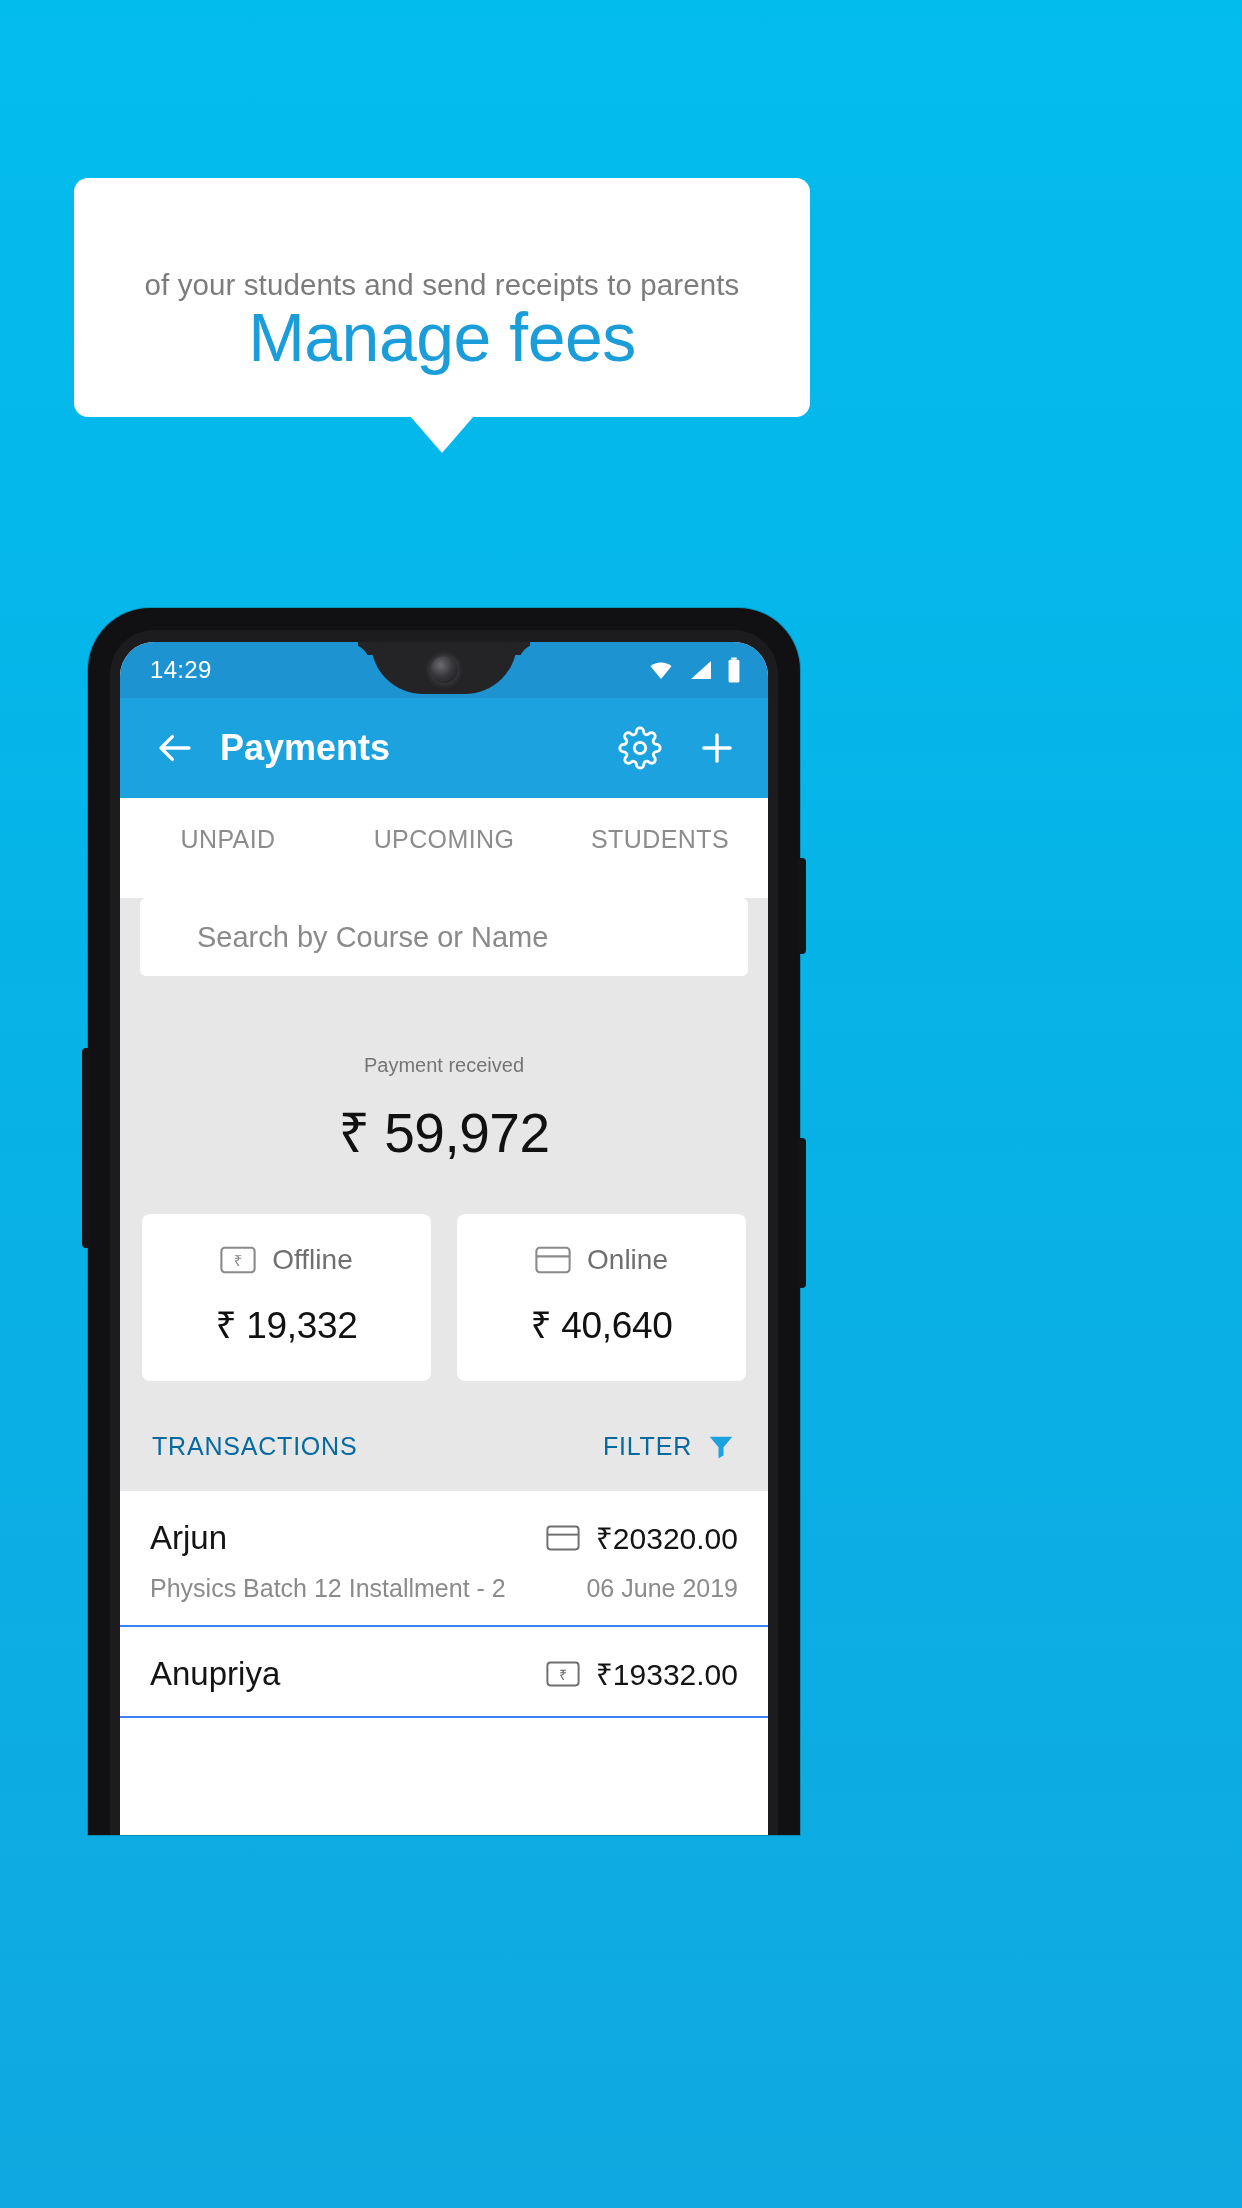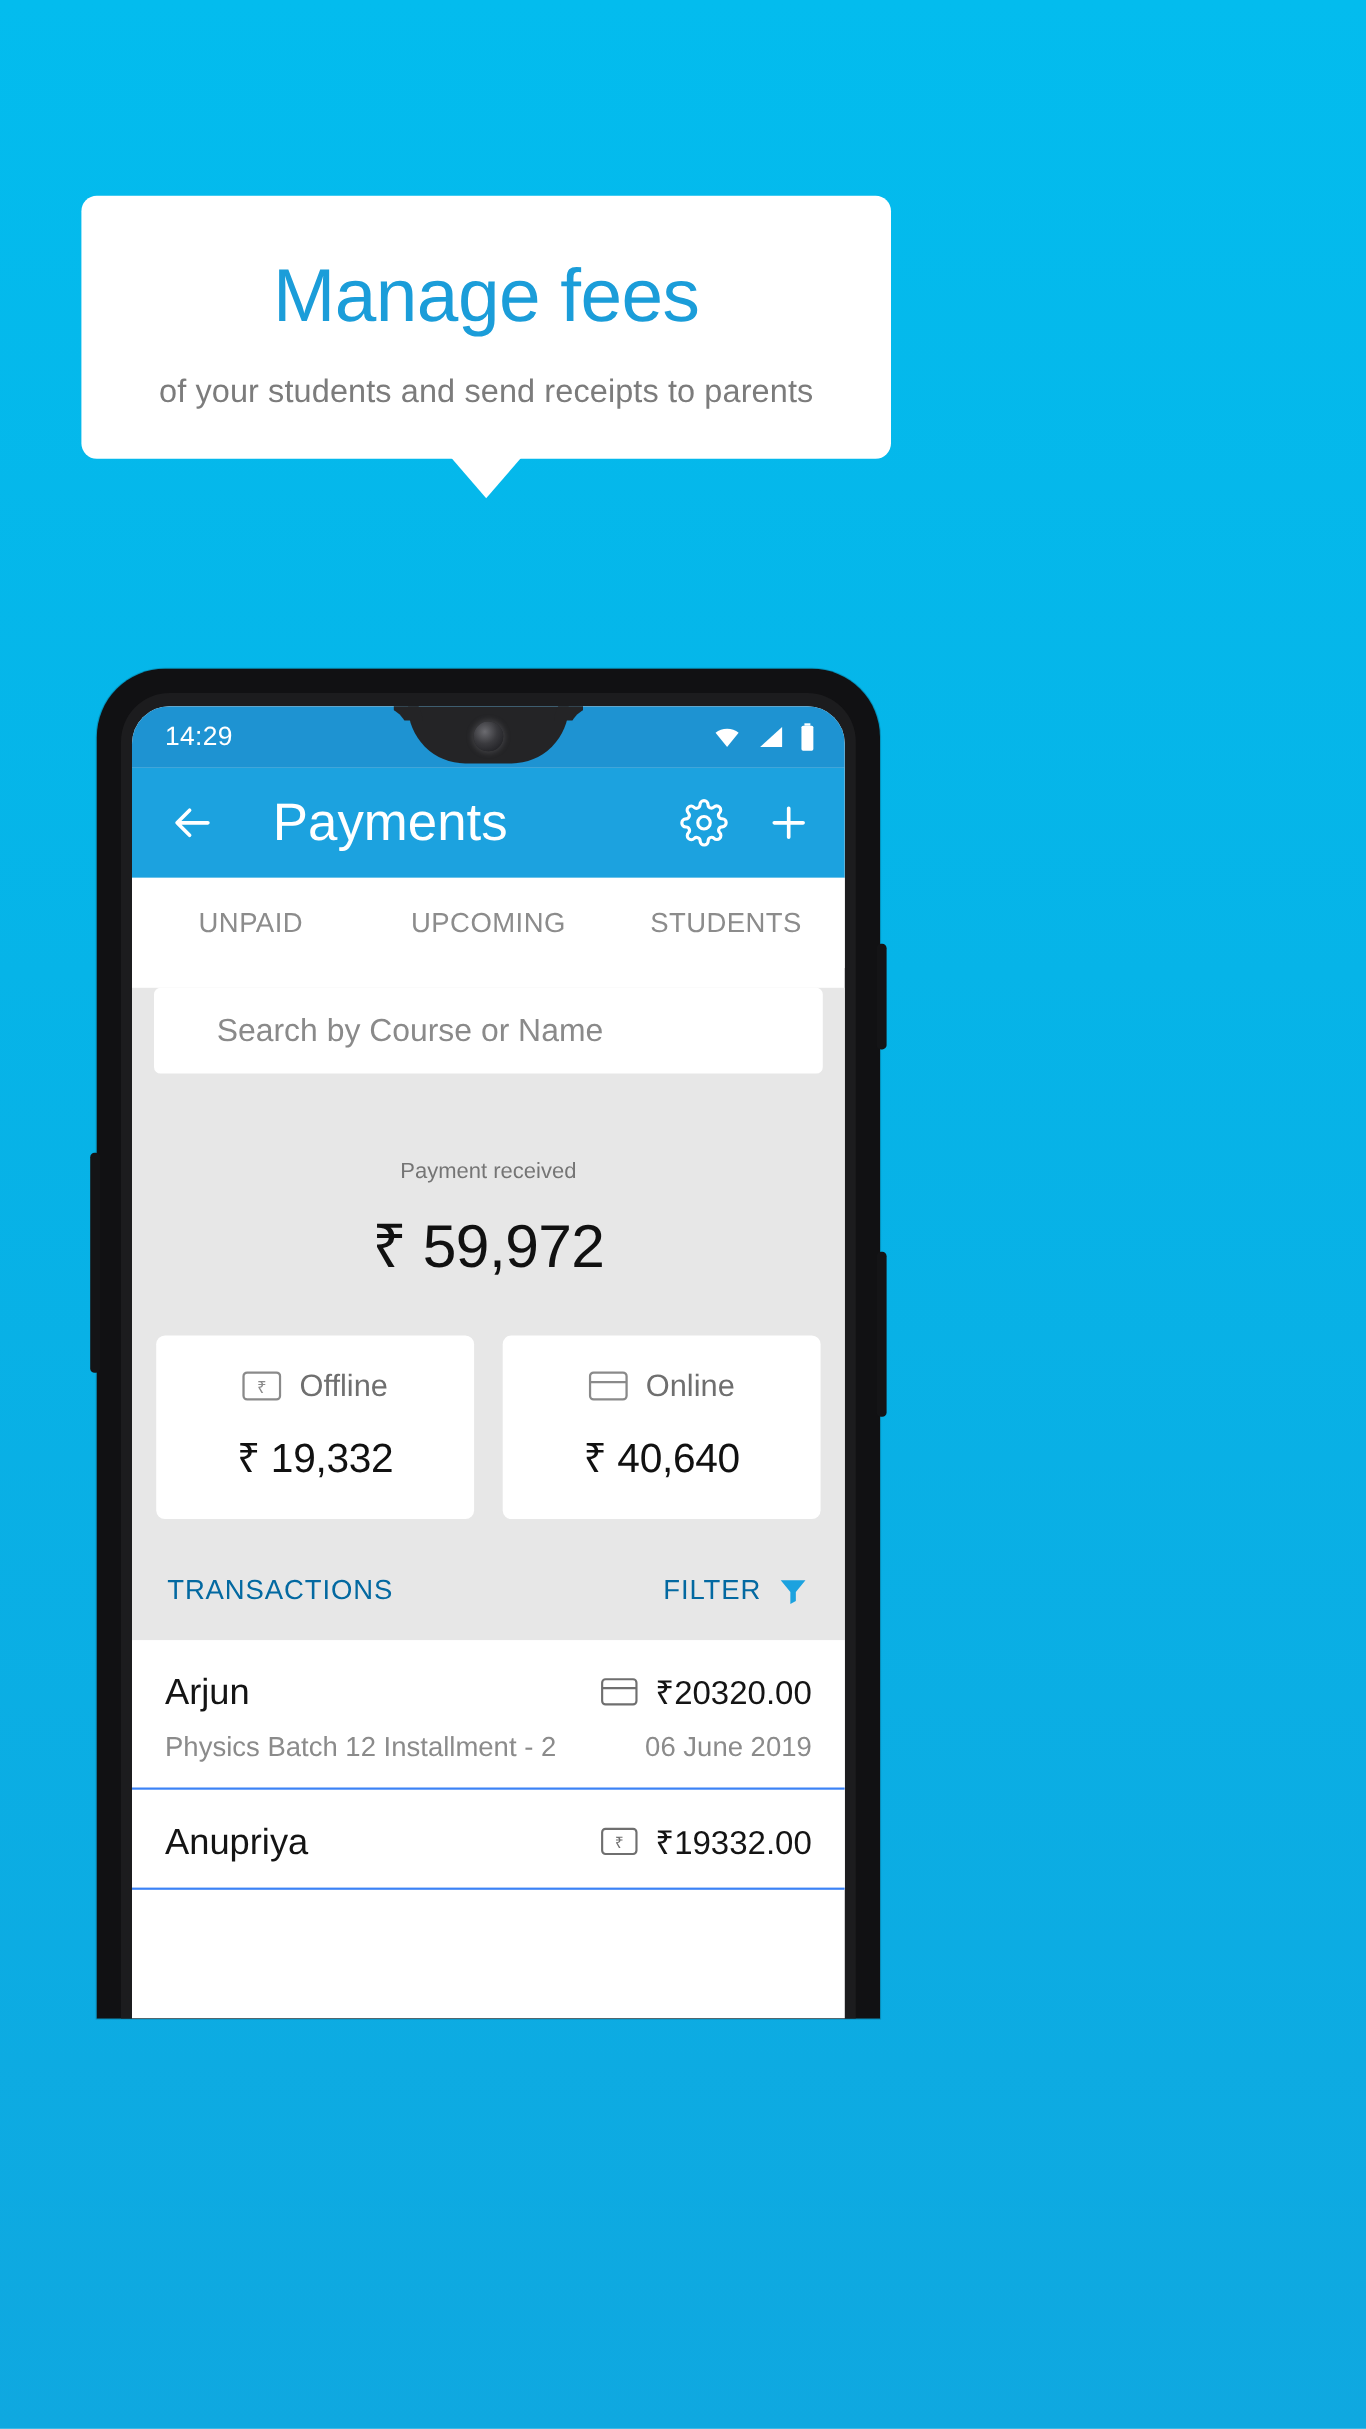--- a/index.html
+++ b/index.html
@@ -125,23 +125,23 @@
   
   #appbar {
     height:100px;
     background:#1CA2DF;
     display:flex;
     align-items:center;
     padding:0 30px 0 34px;
     color:#fff;
   }
   #appbar-title {
-    font-size:48px;
-    font-weight:400;
-    margin-left:52px;
+    font-size:36px;
+    font-weight:700;
+    margin-left:24px;
     flex:1;
   }
   .appbar-icon { cursor:pointer; }
   #gear-btn { margin-right:34px; }
 
   
   #tabs {
     height:82px;
     background:#ffffff;
     display:flex;
@@ -242,22 +242,22 @@
     margin-top:16px;
   }
   .txn-desc { font-size:25px; color:#8b8b8b; }
   .txn-date { font-size:25px; color:#8b8b8b; }
 </style>
 </head>
 <body>
 
 <div id="callout-wrap">
   <div id="callout-card">
+    <div id="callout-sub">of your students and send receipts to parents</div>
     <div id="callout-title">Manage fees</div>
-    <div id="callout-sub">of your students and send receipts to parents</div>
     <div id="callout-tail"></div>
   </div>
 </div>
 
 <div id="phone">
   <div class="side-btn" id="btn-r1"></div>
   <div class="side-btn" id="btn-r2"></div>
   <div class="side-btn" id="btn-l1"></div>
 
   <div id="phone-inner">

